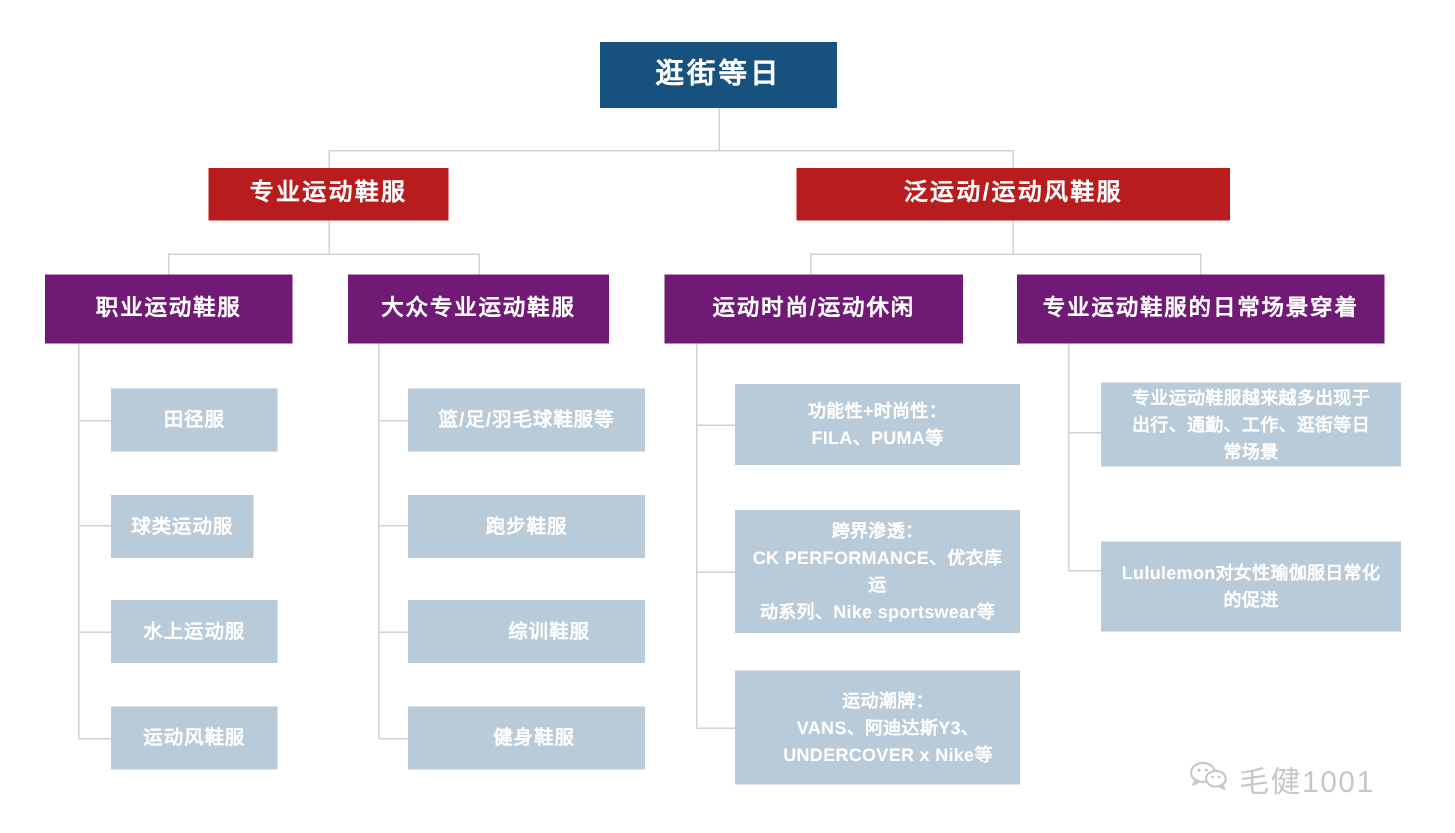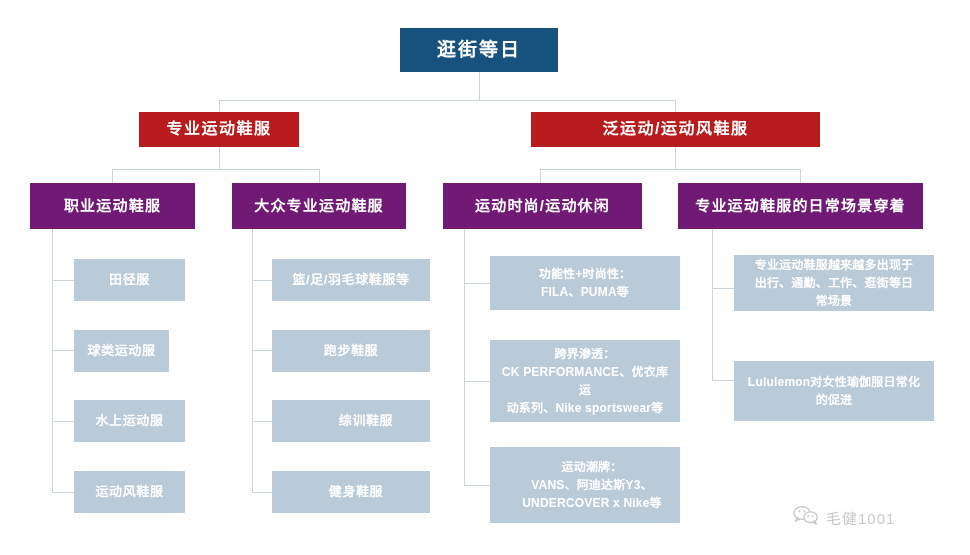--- a/index.html
+++ b/index.html
@@ -72,21 +72,21 @@
 
   
   #watermark {
     position: absolute;
     display: flex;
     align-items: center;
     gap: 7px;
     opacity: 0.55;
   }
   #watermark .wm-text {
-    font-size: 15px;
+    font-size: 20px;
     color: #ararara;
     color: #9a9a9a;
     letter-spacing: 1px;
     font-family: "Liberation Sans", "DejaVu Sans", sans-serif;
   }
   .wechat-icon {
     display: block;
   }
 </style>
 </head>

